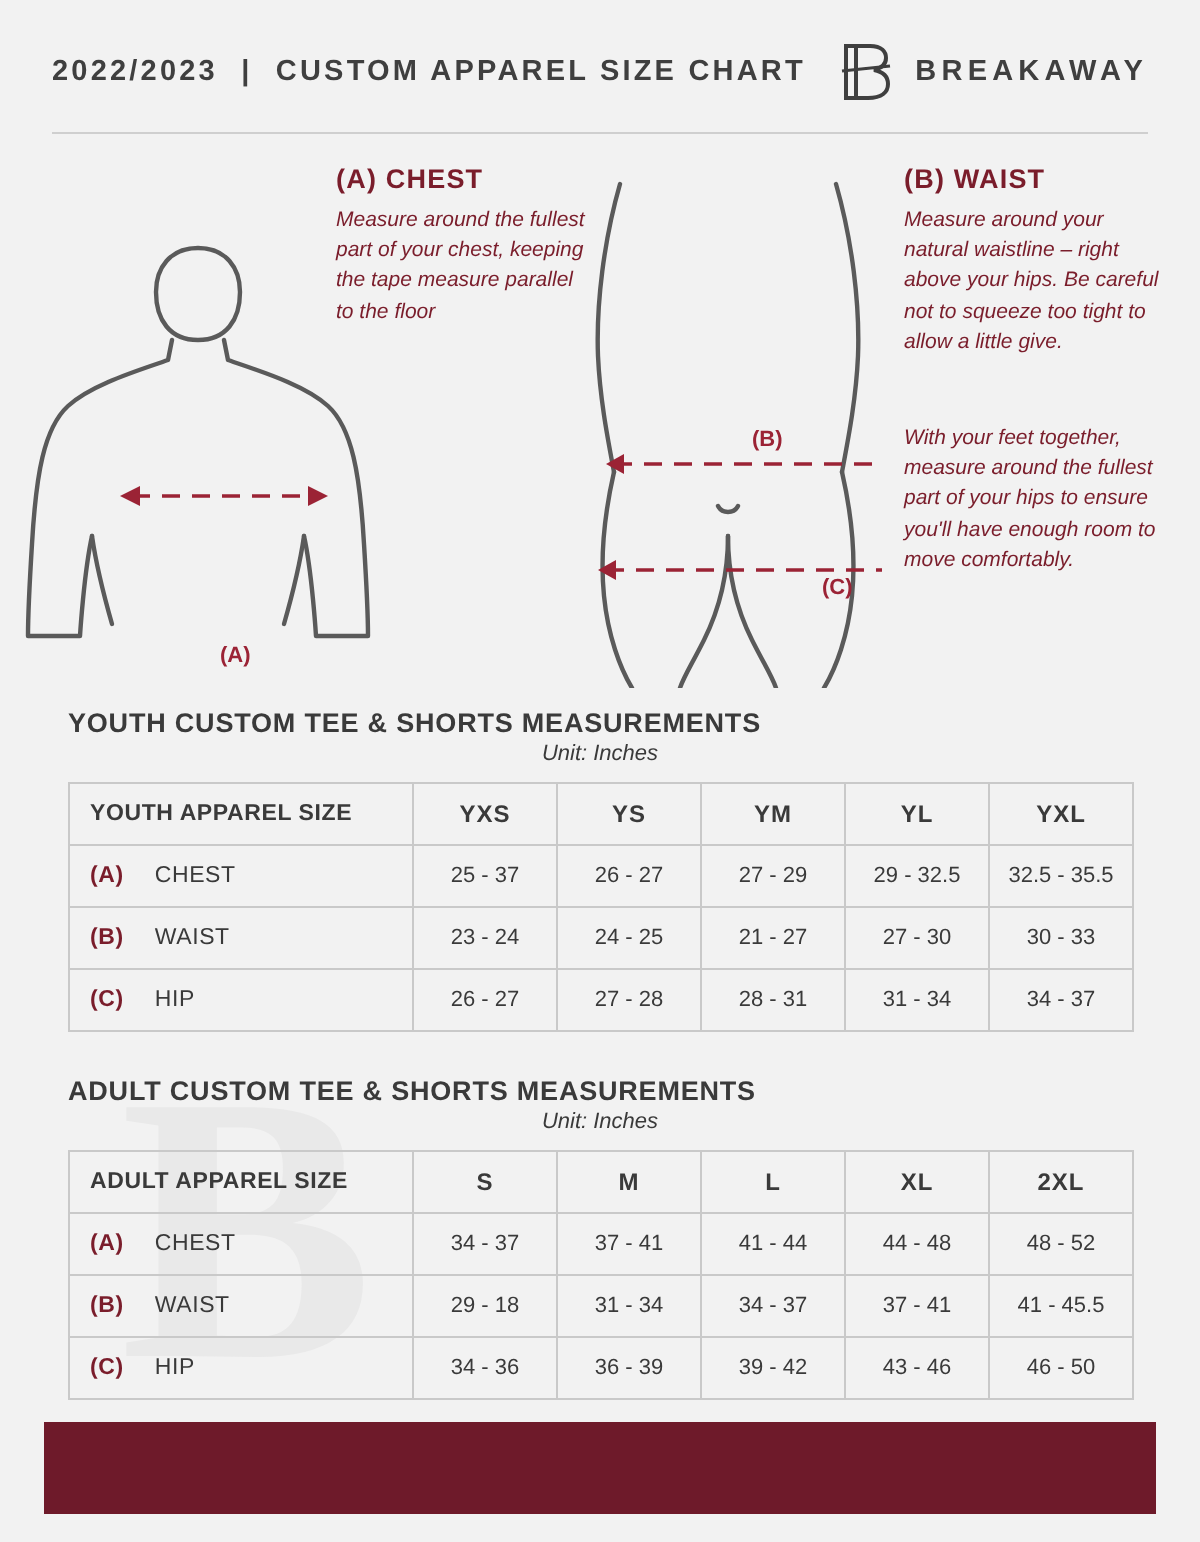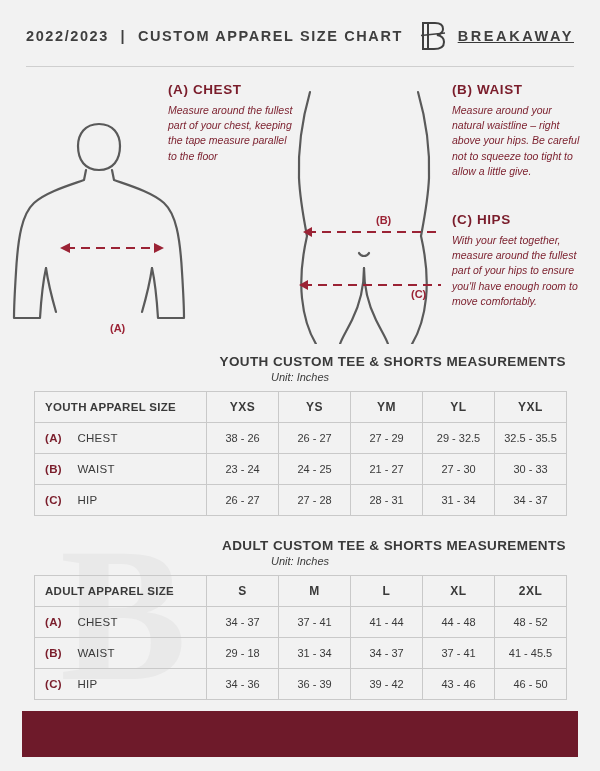--- a/index.html
+++ b/index.html
@@ -54,21 +54,20 @@
   .header-sep {
     display: inline-block;
     margin: 0 6px;
     color: #3f3f3f;
   }
   .brand {
     margin-left: auto;
     display: flex;
     align-items: center;
     gap: 12px;
-    text-decoration: underline;
   }
   .brand-mark {
     width: 26px;
     height: 30px;
     position: relative;
   }
   .brand-name {
     font-size: 14.5px;
     font-weight: bold;
     letter-spacing: 2.6px;
@@ -110,21 +109,21 @@
   .blk-hips  { left: 452px; top: 140px; width: 136px; }
 
   
   .section {
     position: relative;
     z-index: 2;
     padding: 0 34px;
     box-sizing: border-box;
   }
   .section-title {
-    text-align: right;
+    text-align: left;
     font-size: 13.5px;
     font-weight: bold;
     letter-spacing: 0.4px;
     color: #3a3a3a;
     margin-bottom: 2px;
   }
   .section-unit {
     text-align: center;
     font-size: 11px;
     font-style: italic;
@@ -276,21 +275,20 @@
 
     <div class="measure-block blk-chest">
       <div class="measure-title">(A) CHEST</div>
       <div class="measure-desc">Measure around the fullest part of your chest, keeping the tape measure parallel to the floor</div>
     </div>
     <div class="measure-block blk-waist">
       <div class="measure-title">(B) WAIST</div>
       <div class="measure-desc">Measure around your natural waistline – right above your hips. Be careful not to squeeze too tight to allow a little give.</div>
     </div>
     <div class="measure-block blk-hips">
-      <div class="measure-title">(C) HIPS</div>
       <div class="measure-desc">With your feet together, measure around the fullest part of your hips to ensure you'll
 have enough room to move comfortably.</div>
     </div>
   </div>
 
   <div class="section" style="margin-top:10px;">
     <div class="section-title">YOUTH CUSTOM TEE &amp; SHORTS MEASUREMENTS</div>
     <div class="section-unit">Unit: Inches</div>
     <table class="size-table">
       <colgroup>
@@ -310,21 +308,21 @@
           <th class="colhead">YL</th>
           <th class="colhead">YXL</th>
         </tr>
       </thead>
       <tbody>
         <tr>
           <td class="rowhead">
             <span class="tag">(A)</span>
             <span class="rowlabel">CHEST</span>
           </td>
-          <td class="val">38 - 26</td>
+          <td class="val">25 - 37</td>
           <td class="val">26 - 27</td>
           <td class="val">27 - 29</td>
           <td class="val">29 - 32.5</td>
           <td class="val">32.5 - 35.5</td>
         </tr>
         <tr>
           <td class="rowhead">
             <span class="tag">(B)</span>
             <span class="rowlabel">WAIST</span>
           </td>

